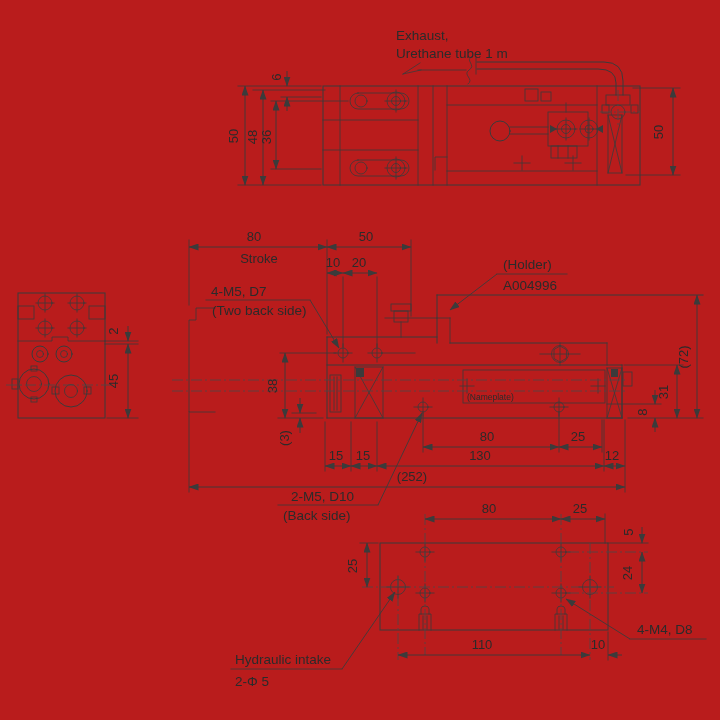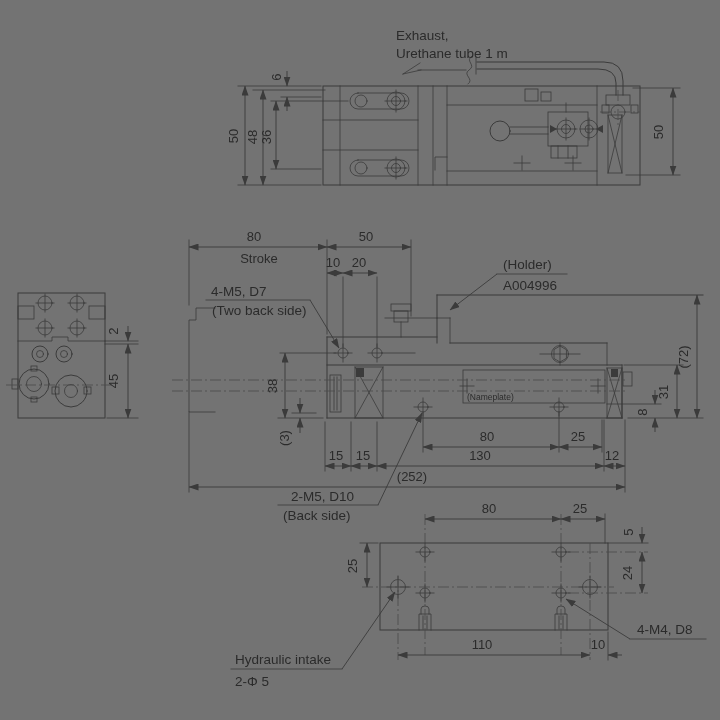--- a/index.html
+++ b/index.html
@@ -1,16 +1,16 @@
 <!DOCTYPE html>
 <html><head>
 <meta charset="utf-8">
 <style>
   html,body{margin:0;padding:0;background:#ffffff;}
-  #stage{width:720px;height:720px;position:relative;background:#737373;overflow:hidden;}
+  #stage{width:720px;height:720px;position:relative;background:#b91c1c;overflow:hidden;}
   svg{display:block;}
   .ln{stroke:#3b3b3b;stroke-width:1;fill:none;stroke-linecap:square;}
   .lt{stroke:#3b3b3b;stroke-width:.8;fill:none;stroke-linecap:square;}
   .cl{stroke:#4a4a4a;stroke-width:.8;fill:none;stroke-dasharray:11 3 2 3;}
   .dl{stroke:#3b3b3b;stroke-width:.9;fill:none;}
   .fill{fill:#3b3b3b;stroke:none;}
   text{font-family:"Liberation Sans","DejaVu Sans",sans-serif;fill:#2b2b2b;}
   .dt{font-size:13px;}
   .ct{font-size:13.5px;}
   .np{font-size:8.5px;}

